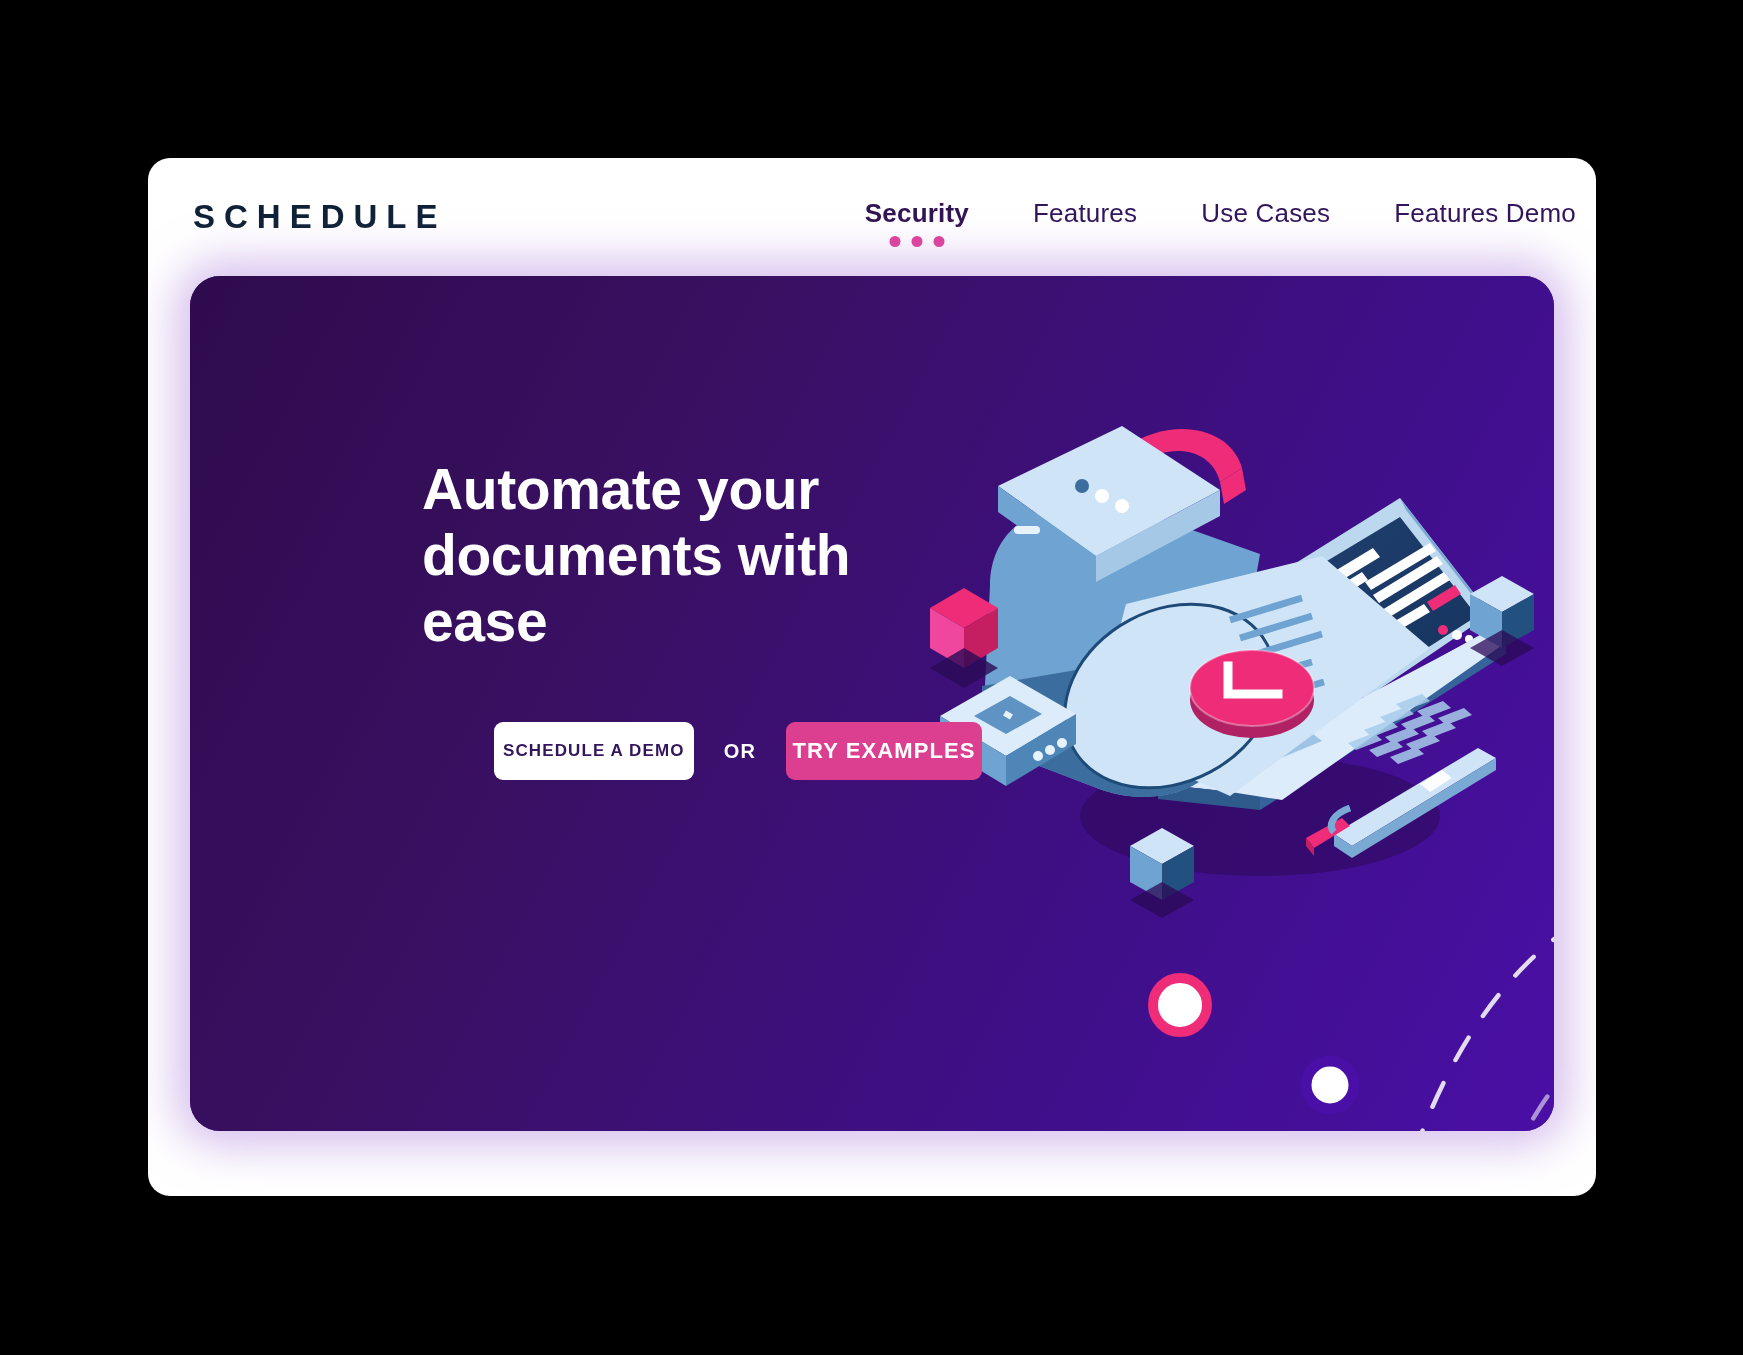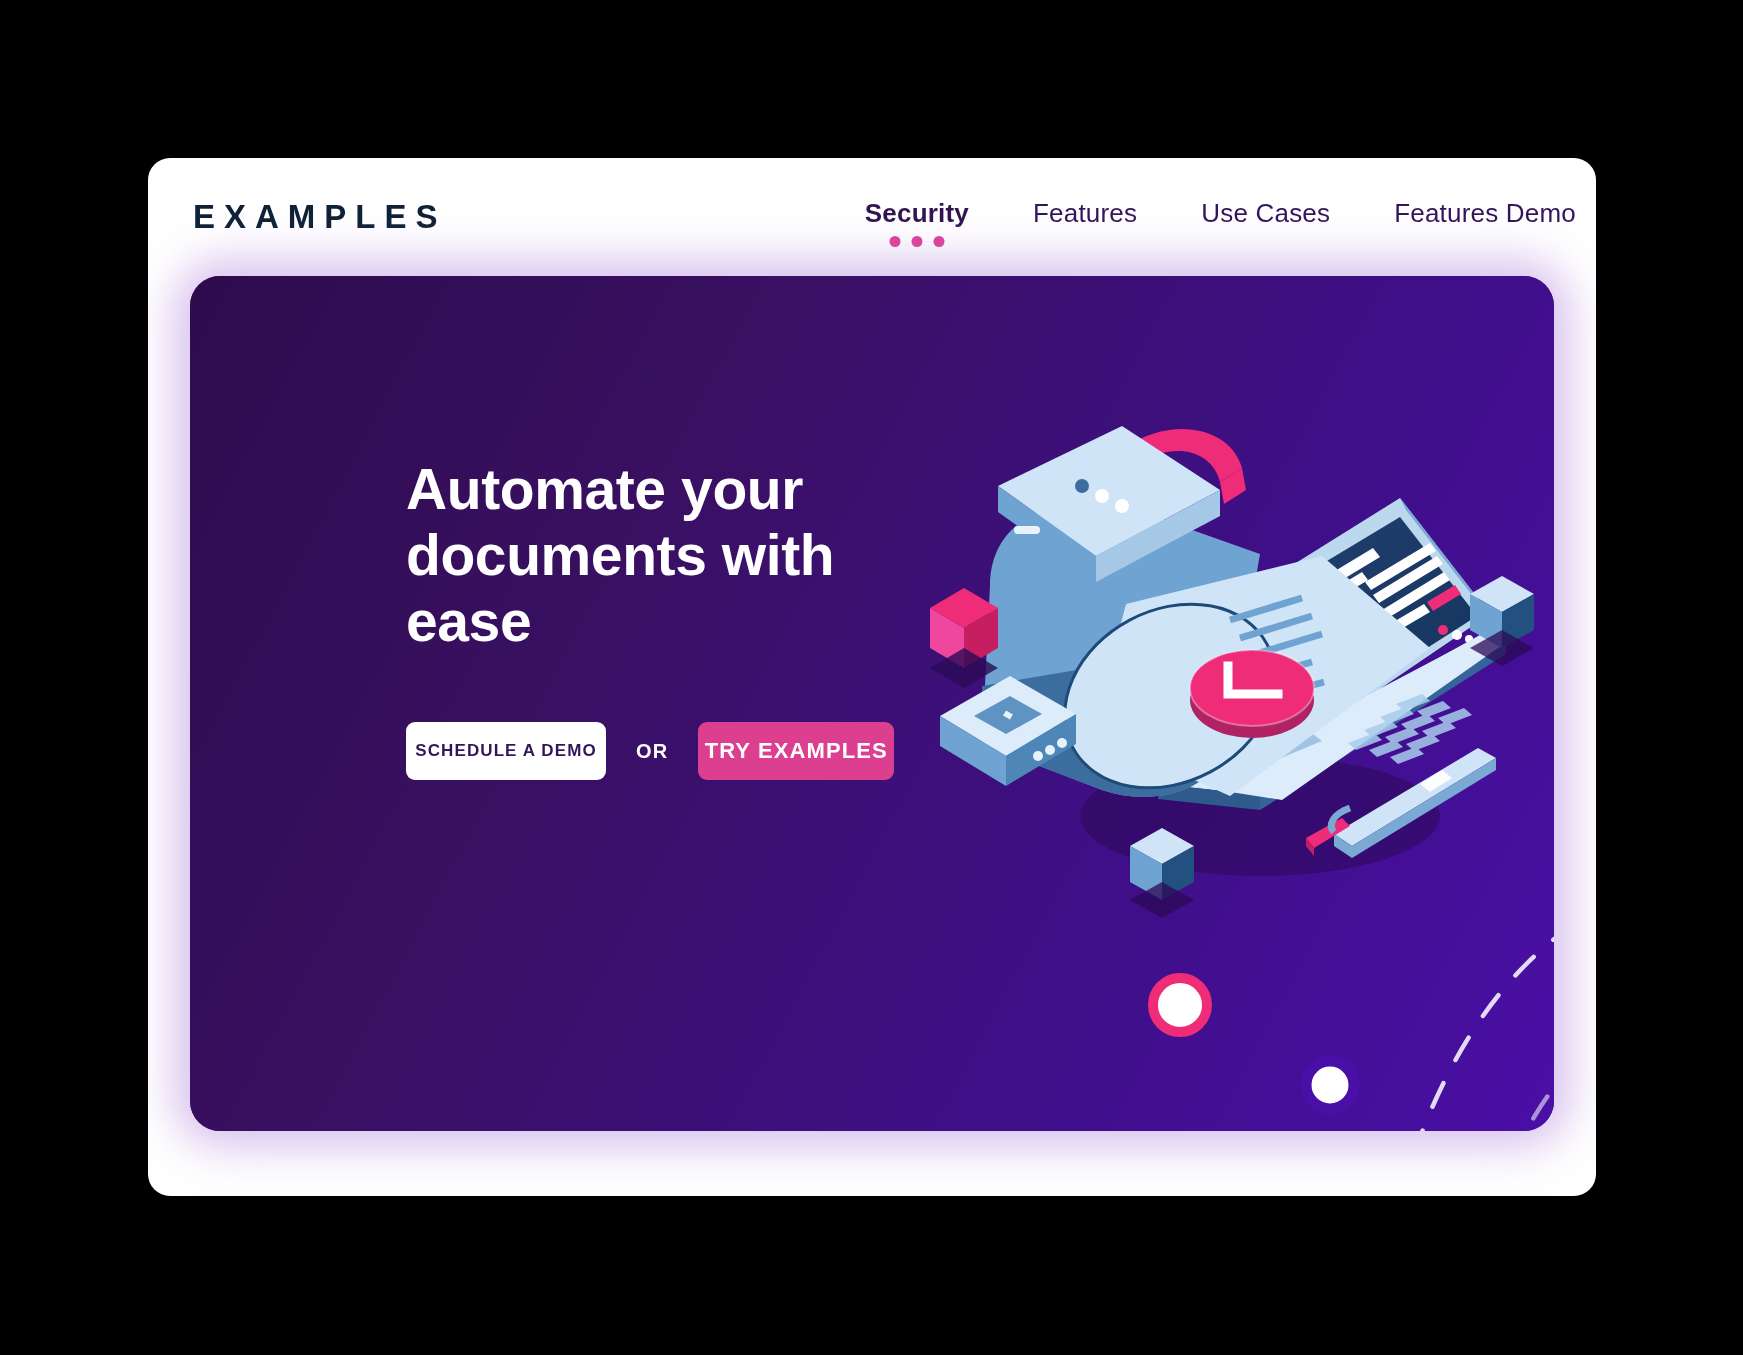--- a/index.html
+++ b/index.html
@@ -115,21 +115,21 @@
   }
   #hero-inner-grad {
     position: absolute;
     inset: 0;
     background: linear-gradient(118deg, #2e0b4d 0%, #391062 32%, #3e0f87 68%, #4a0fa6 100%);
   }
 
   
   #hero-copy {
     position: absolute;
-    left: 216px;
+    left: 232px;
     top: 180px;
     width: 560px;
     z-index: 6;
   }
   #headline {
     color: #ffffff;
     font-size: 57px;
     font-weight: 700;
     line-height: 1.16;
     letter-spacing: -.4px;
@@ -139,20 +139,21 @@
     color: #f2eaf7;
     font-size: 20.5px;
     line-height: 1.54;
     margin: 0;
     width: 480px;
   }
   #cta-row {
     margin-top: 68px;
     display: flex;
     align-items: center;
+    justify-content: flex-end;
   }
   #btn-demo {
     background: #ffffff;
     color: #33155c;
     border: none;
     border-radius: 9px;
     font-family: inherit;
     font-size: 17px;
     font-weight: 700;
     letter-spacing: 1.1px;
@@ -204,21 +205,21 @@
   .circ-marker { position: absolute; z-index: 7; }
 </style>
 </head>
 <body>
 
 <div id="screen">
 
   <div id="page-card">
 
     <div id="nav">
-      <div id="logo">EXAMPLES</div>
+      <div id="logo">SCHEDULE</div>
 
       <div id="nav-links">
         <div class="nav-link active">
           <span>Security</span>
           <span class="nav-dots">
             <span></span>
             <span></span>
             <span></span>
           </span>
         </div>

